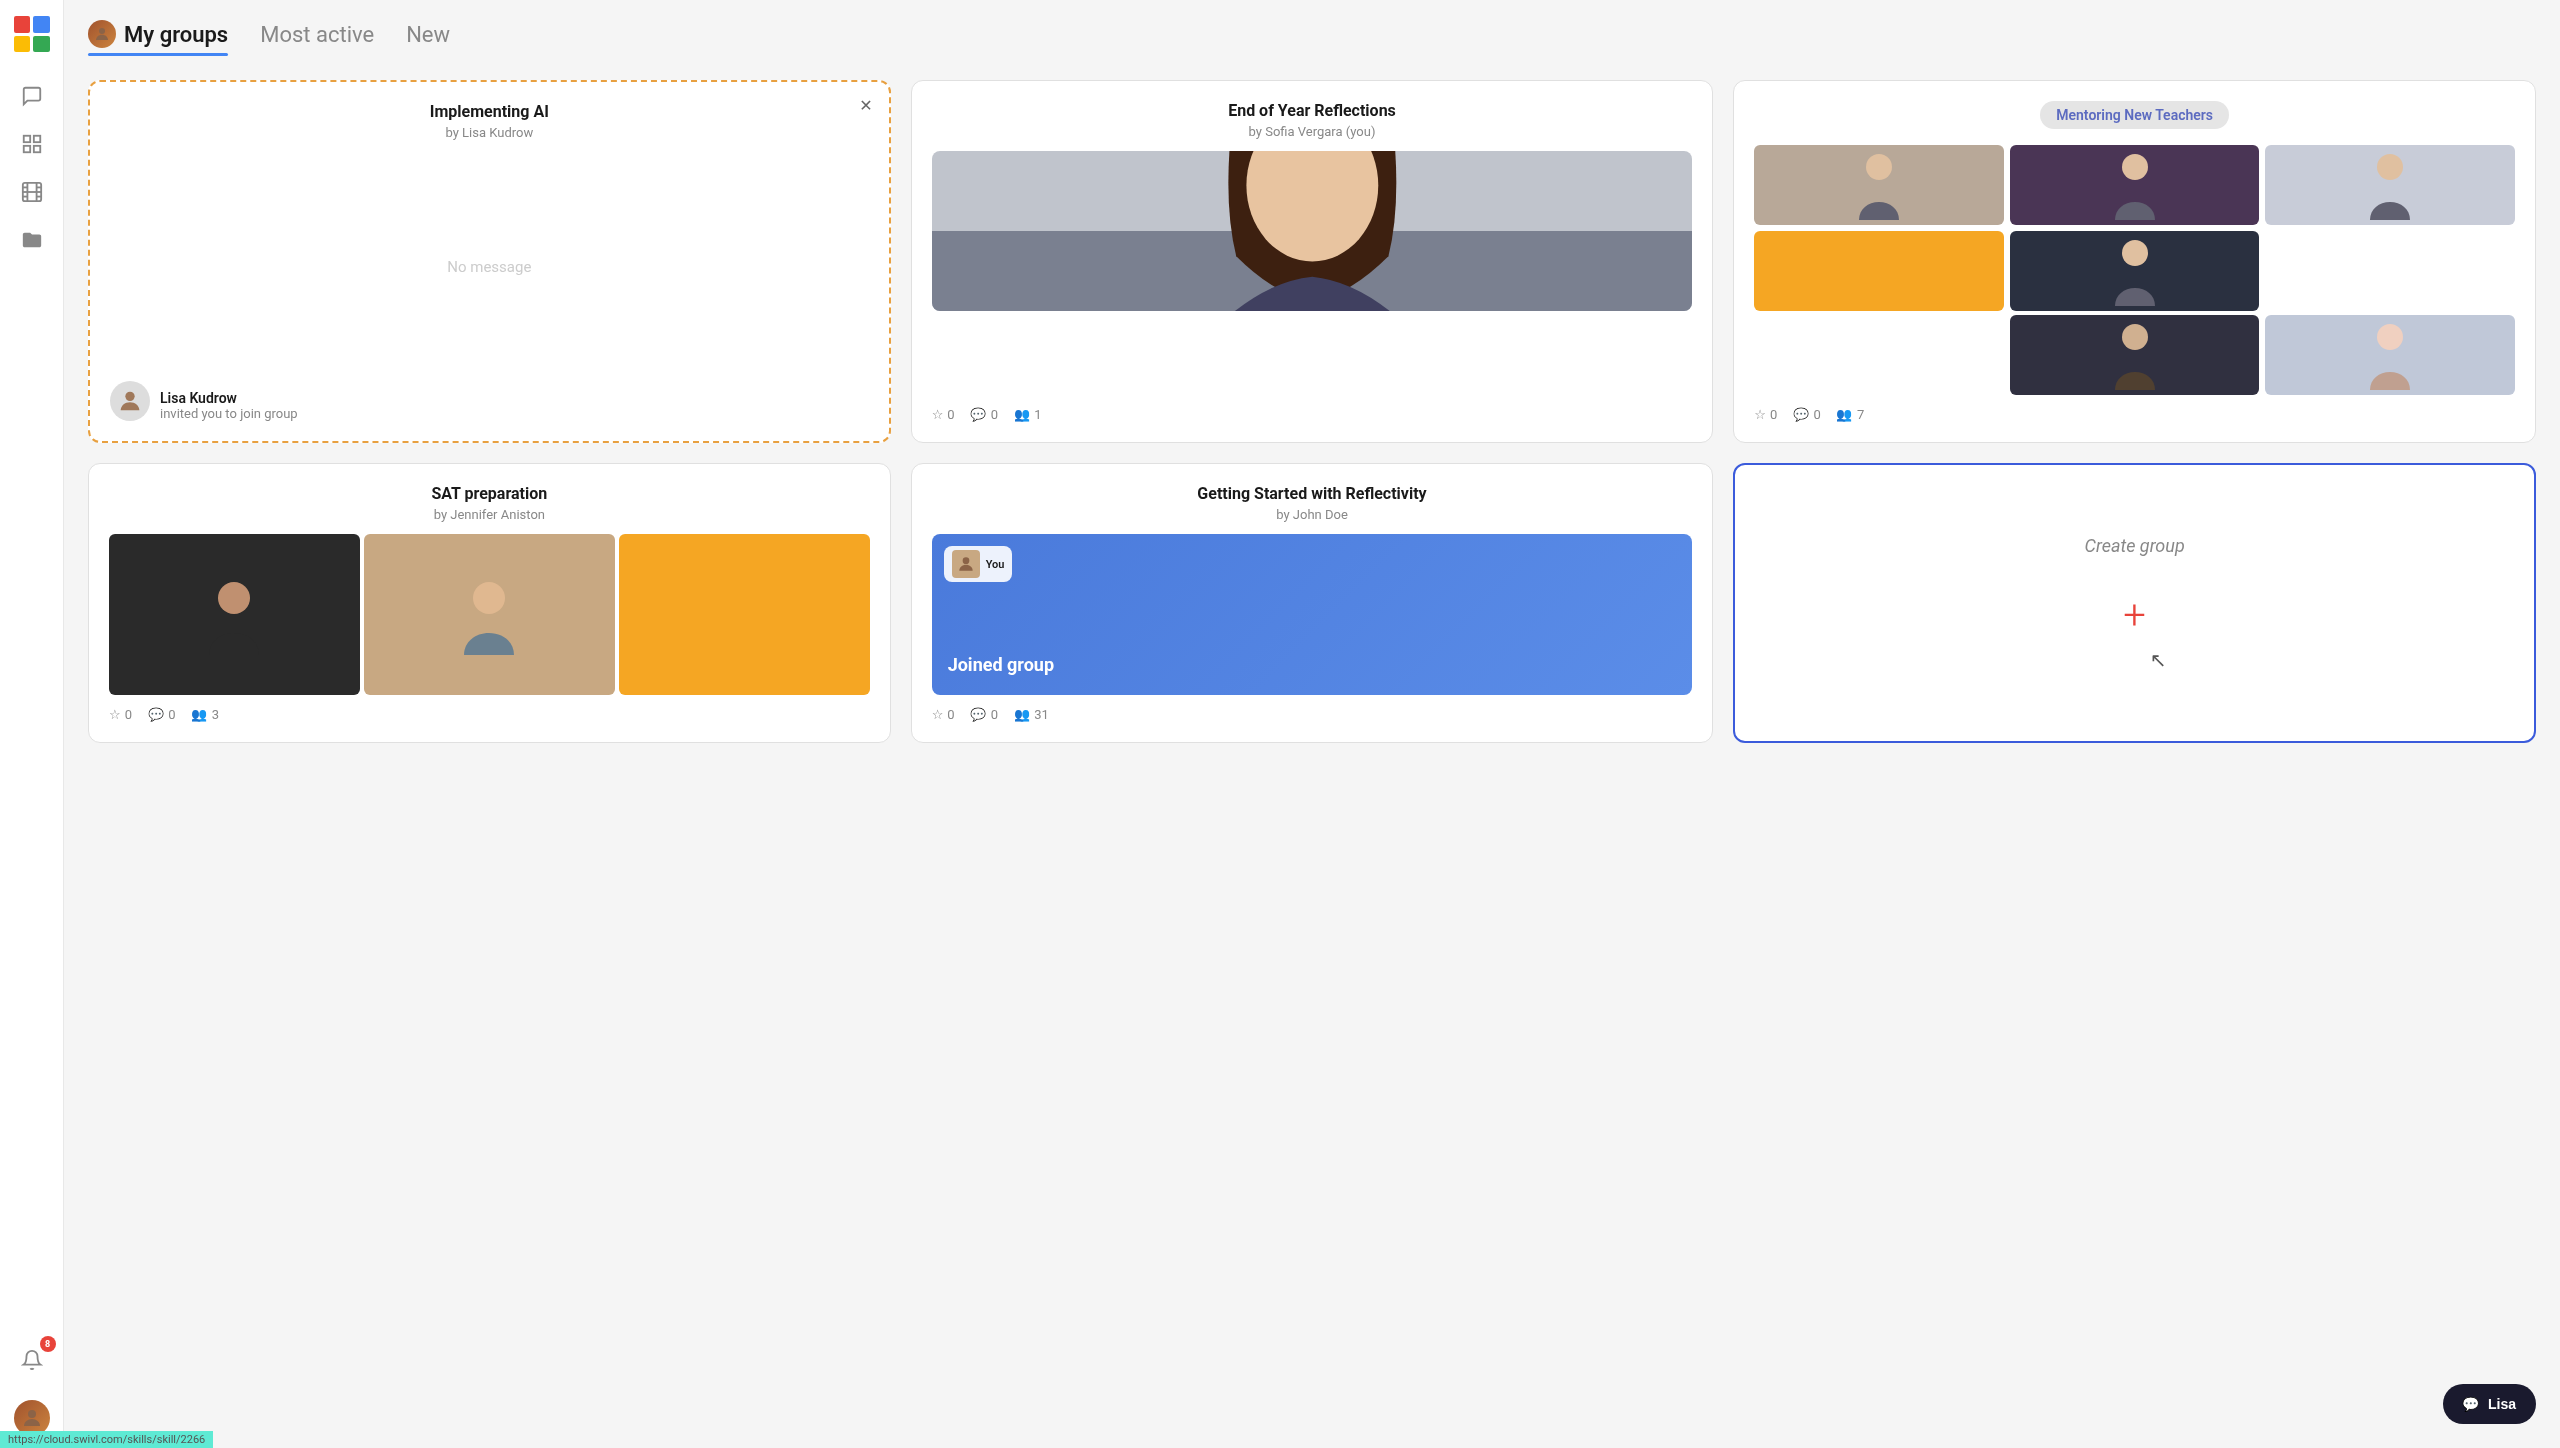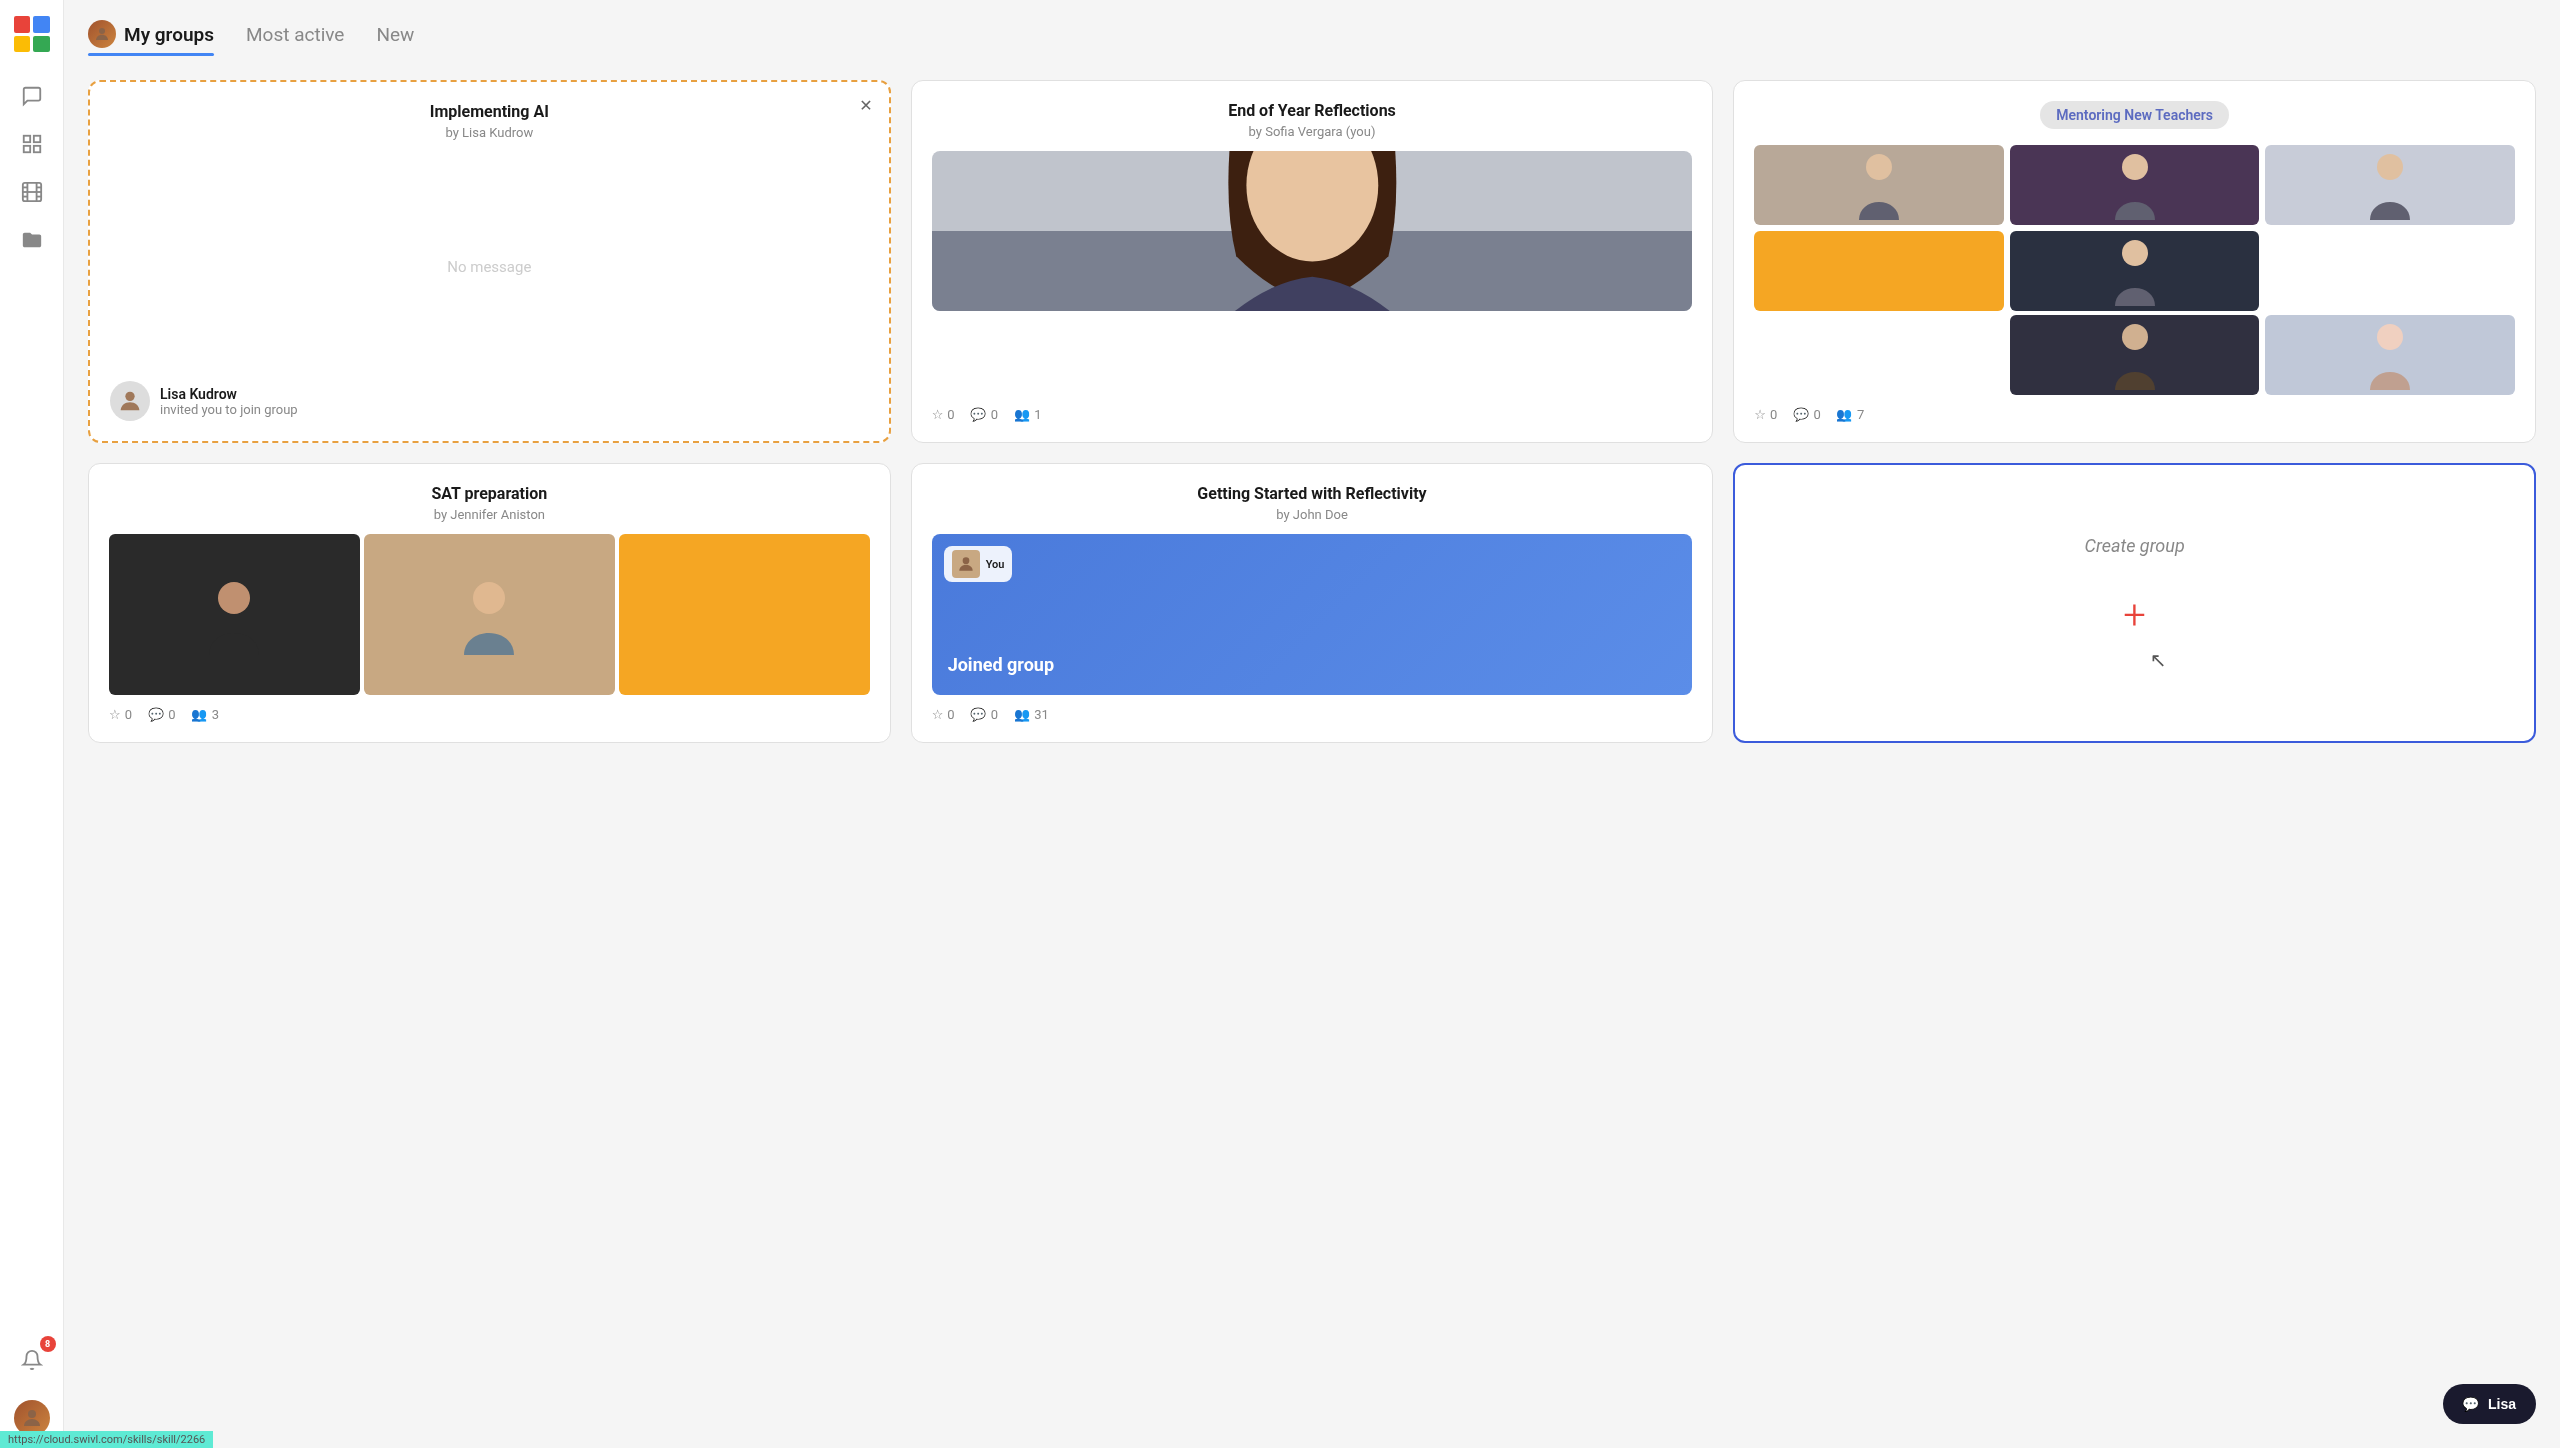--- a/index.html
+++ b/index.html
@@ -103,21 +103,21 @@
       gap: 32px;
       margin-bottom: 24px;
       border-bottom: none;
     }
     .tab {
       display: flex;
       align-items: center;
       gap: 8px;
       padding-bottom: 8px;
       cursor: pointer;
-      font-size: 19px;
+      font-size: 22px;
       color: #888;
       text-decoration: none;
       position: relative;
     }
     .tab.active {
       color: #1a1a1a;
       font-weight: 600;
     }
     .tab.active::after {
       content: '';
@@ -197,21 +197,21 @@
       flex: 1;
       display: flex;
       align-items: center;
       justify-content: center;
       color: #ccc;
       font-size: 15px;
     }
 
     .card-footer-user {
       display: flex;
-      align-items: center;
+      align-items: flex-end;
       gap: 10px;
       margin-top: auto;
     }
     .footer-avatar {
       width: 40px;
       height: 40px;
       border-radius: 50%;
       background: #ddd;
       overflow: hidden;
       display: flex;

